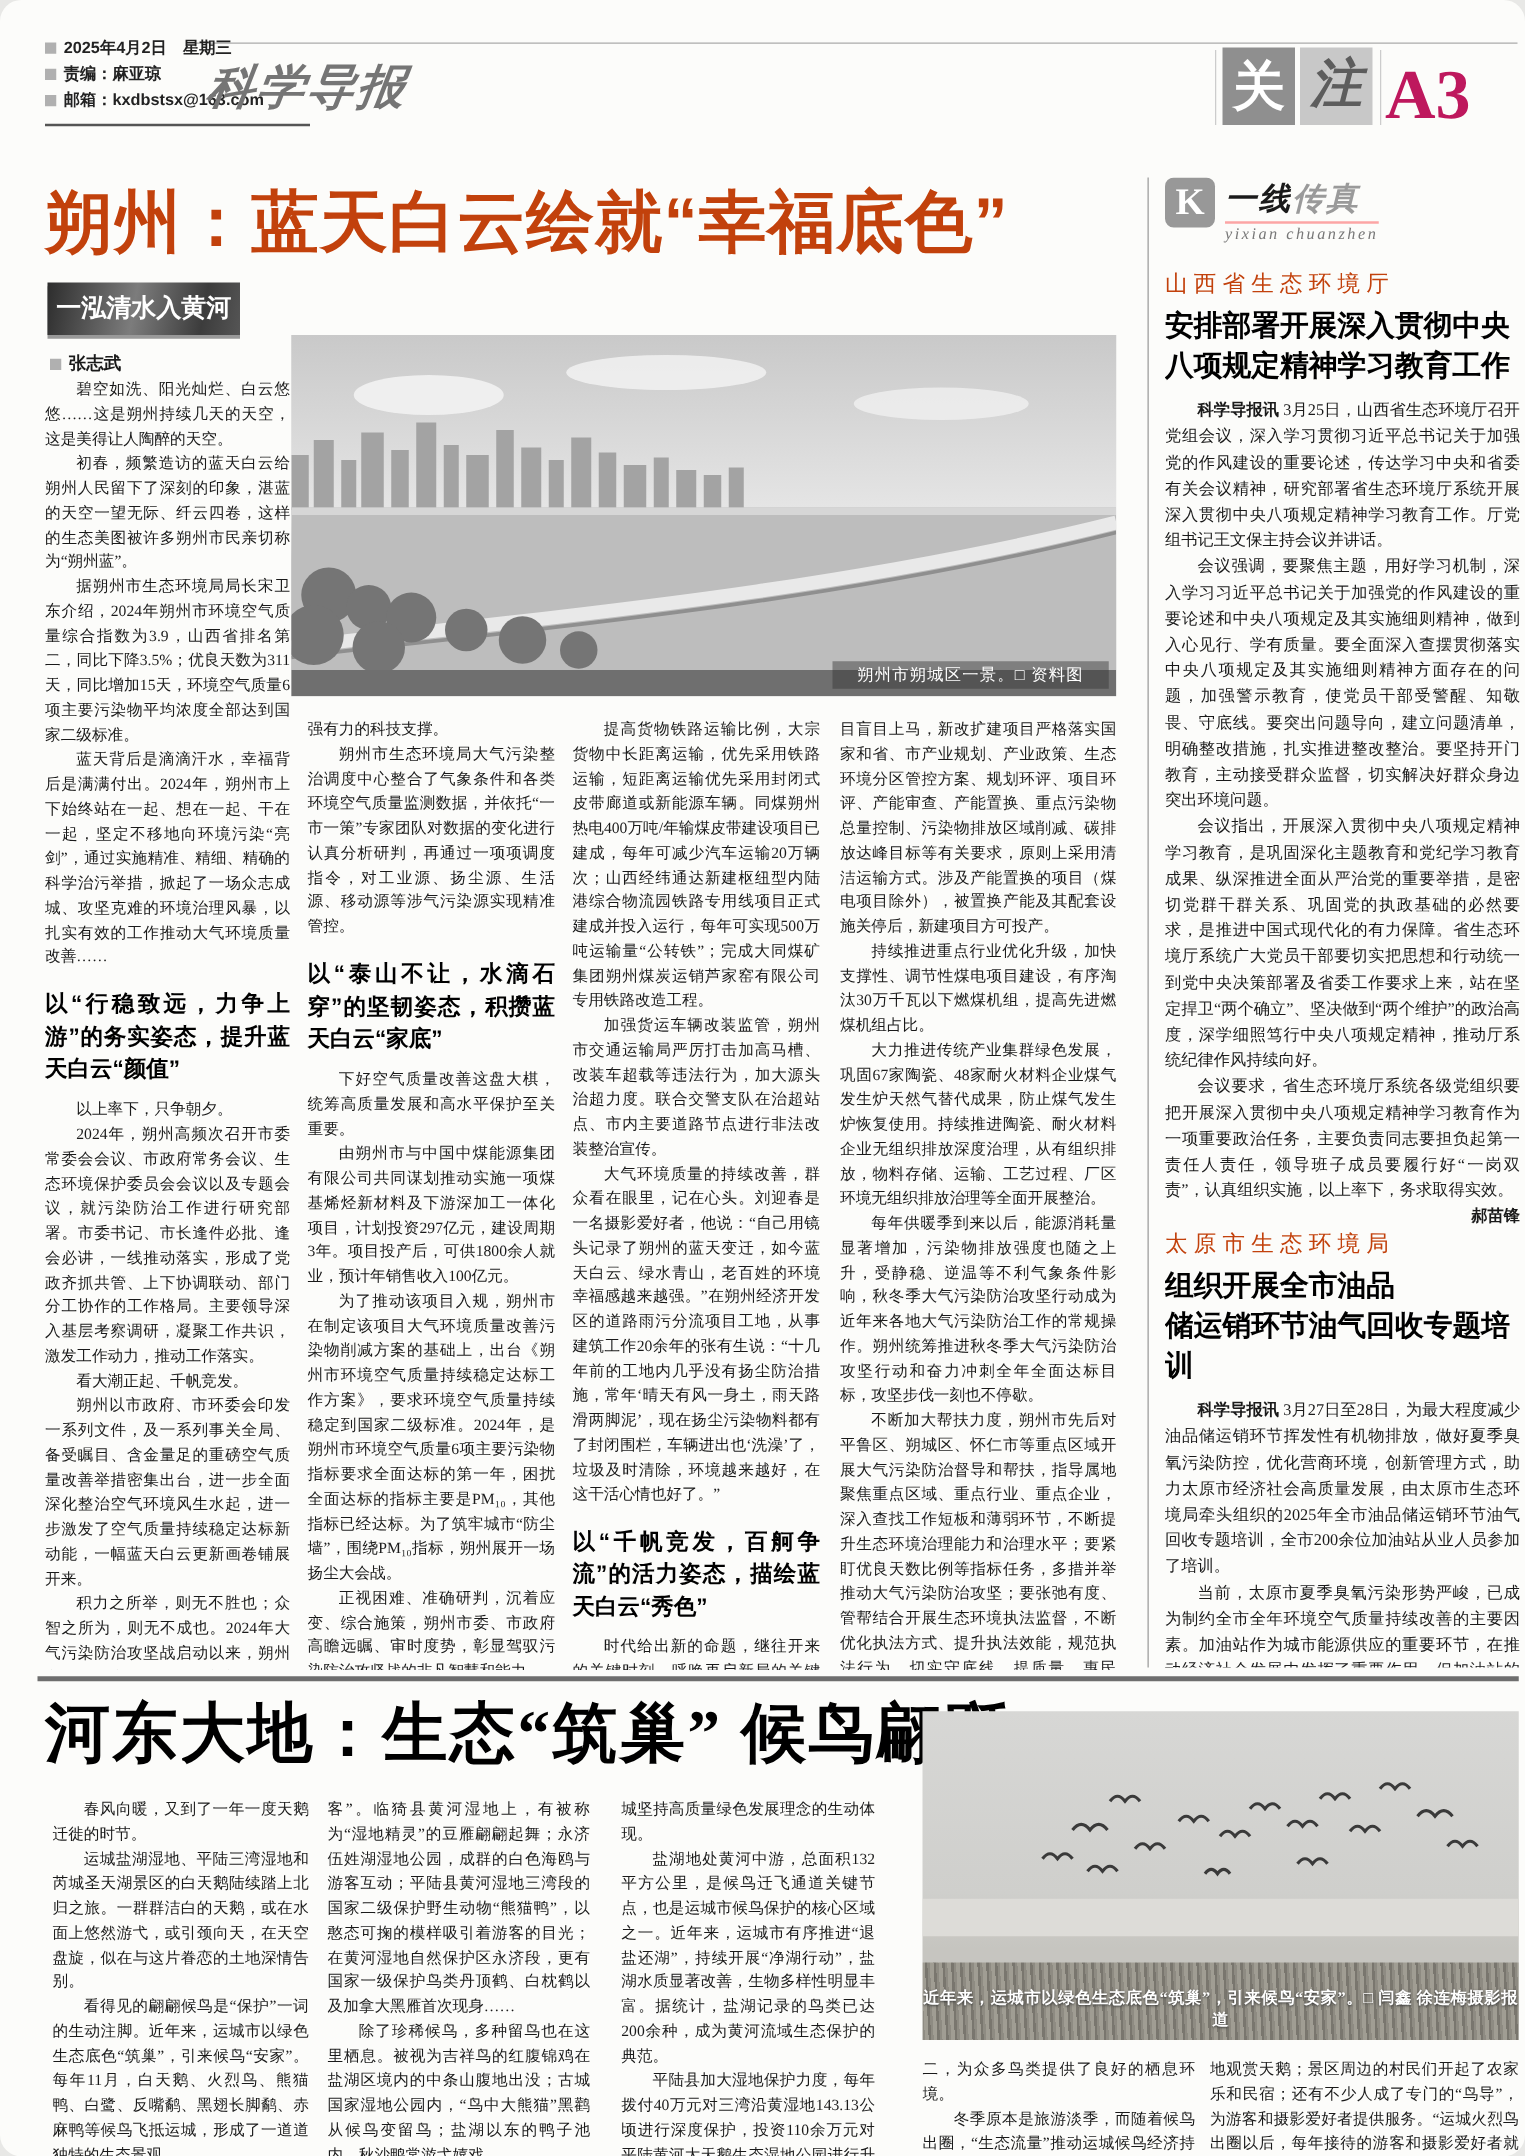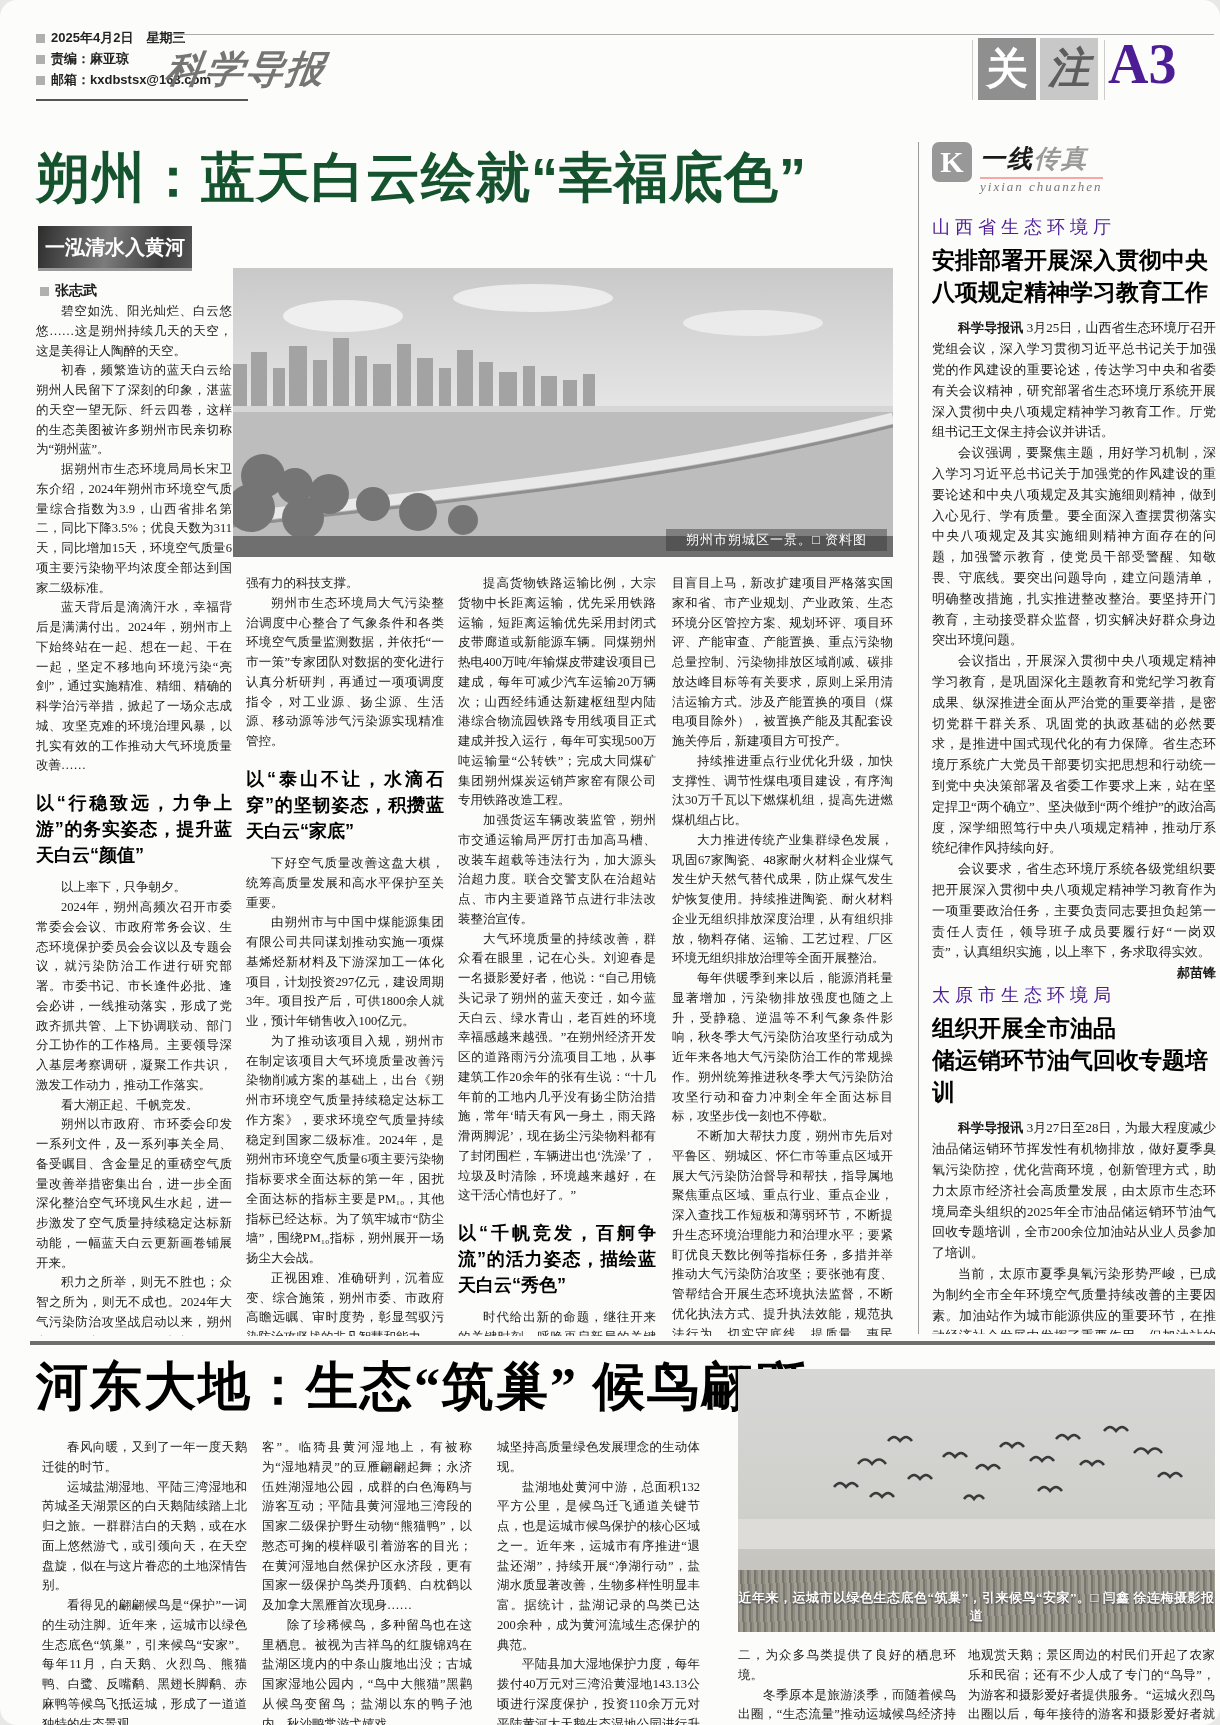--- a/index.html
+++ b/index.html
@@ -12,24 +12,24 @@
               font-family:"Liberation Sans","DejaVu Sans",sans-serif;font-size:13px;font-weight:700;color:#222;}
   #issue-info .row{margin:3px 0;white-space:nowrap;}
   .sq{display:inline-block;width:9px;height:9px;background:#b0b0b0;margin-right:6px;vertical-align:-1px;}
   #masthead{left:166px;top:44px;font-size:38px;font-weight:700;font-style:italic;color:#757575;
             transform:skewX(-8deg);letter-spacing:2px;white-space:nowrap;}
   .vsep{width:1px;background:#ccc;top:40px;height:60px;}
   #sec-box1{left:978px;top:38px;width:58px;height:62px;background:#8f8f8f;color:#fff;
             font-family:"Liberation Sans",sans-serif;font-weight:900;font-size:42px;line-height:62px;text-align:center;}
   #sec-box2{left:1040px;top:38px;width:58px;height:62px;background:#c8c8c8;color:#5d5d5d;
             font-style:italic;font-weight:700;font-size:42px;line-height:60px;text-align:center;}
-  #page-no{left:1108px;top:32px;font-family:"Liberation Serif",serif;font-weight:700;font-size:56px;color:#4c1d95;}
+  #page-no{left:1108px;top:44px;font-family:"Liberation Serif",serif;font-weight:700;font-size:56px;color:#be185d;}
   
   #main-headline{left:36px;top:142px;width:860px;font-family:"Liberation Sans","DejaVu Sans",sans-serif;
-                 font-weight:900;font-size:54px;letter-spacing:1px;color:#14532d;white-space:nowrap;}
+                 font-weight:900;font-size:54px;letter-spacing:1px;color:#c2410c;white-space:nowrap;}
   #series-badge{left:38px;top:226px;width:154px;height:42px;
                 background:linear-gradient(100deg,#2d2d2d,#7c7c7c 45%,#3c3c3c 80%,#555);
                 color:#fff;font-family:"Liberation Sans",sans-serif;font-weight:800;font-size:20px;
                 line-height:42px;text-align:center;box-shadow:0 3px 0 #999;}
   #byline{left:40px;top:282px;font-size:14px;font-weight:700;}
   
   #main-photo{left:233px;top:268px;width:660px;height:289px;overflow:hidden;
               background:linear-gradient(#c9c9c9,#e6e6e6 50%,#c3c3c3 62%,#bcbcbc);}
   #main-photo svg{display:block;}
   #main-caption{position:absolute;right:6px;bottom:6px;color:#fff;font-size:13px;
@@ -49,21 +49,21 @@
   #side-vline{left:918px;top:142px;width:1px;height:1192px;background:#9a9a9a;}
   #sidebar{left:932px;top:142px;width:284px;height:1192px;overflow:hidden;}
   #side-logo{display:flex;align-items:flex-start;margin-bottom:14px;}
   #k-box{width:40px;height:40px;background:#989898;border-radius:7px;color:#fff;
          font-family:"Liberation Serif",serif;font-weight:700;font-size:30px;line-height:40px;
          text-align:center;margin-right:8px;}
   #side-logo-title{font-size:25px;font-style:italic;font-weight:800;border-bottom:2px solid #fca5a5;
                    padding-bottom:2px;letter-spacing:2px;white-space:nowrap;}
   #side-logo-title .lt2{color:#9a9a9a;}
   #side-logo-pinyin{font-size:13px;font-style:italic;color:#777;letter-spacing:2px;}
-  .kicker{font-size:18px;letter-spacing:5px;color:#4c1d95;margin:20px 0 6px;}
+  .kicker{font-size:18px;letter-spacing:5px;color:#c2410c;margin:20px 0 6px;}
   .side-headline{font-family:"Liberation Sans","DejaVu Sans",sans-serif;font-weight:800;
                  font-size:23px;line-height:1.38;margin:0 0 10px;color:#000;}
   .side-body{font-size:13px;line-height:1.6;text-align:justify;}
   .side-body p{margin:0;text-indent:2em;}
   .side-body p b{font-family:"Liberation Sans",sans-serif;}
   
   #bottom-rule{left:30px;top:1341px;width:1185px;height:4px;background:#6e6e6e;}
   #bottom-headline{left:36px;top:1352px;width:720px;font-family:"Liberation Serif","DejaVu Serif",serif;
                    font-weight:900;font-size:52px;letter-spacing:2px;color:#000;white-space:nowrap;}
   #bcol1{left:42px; top:1438px;width:205px;height:287px;}

